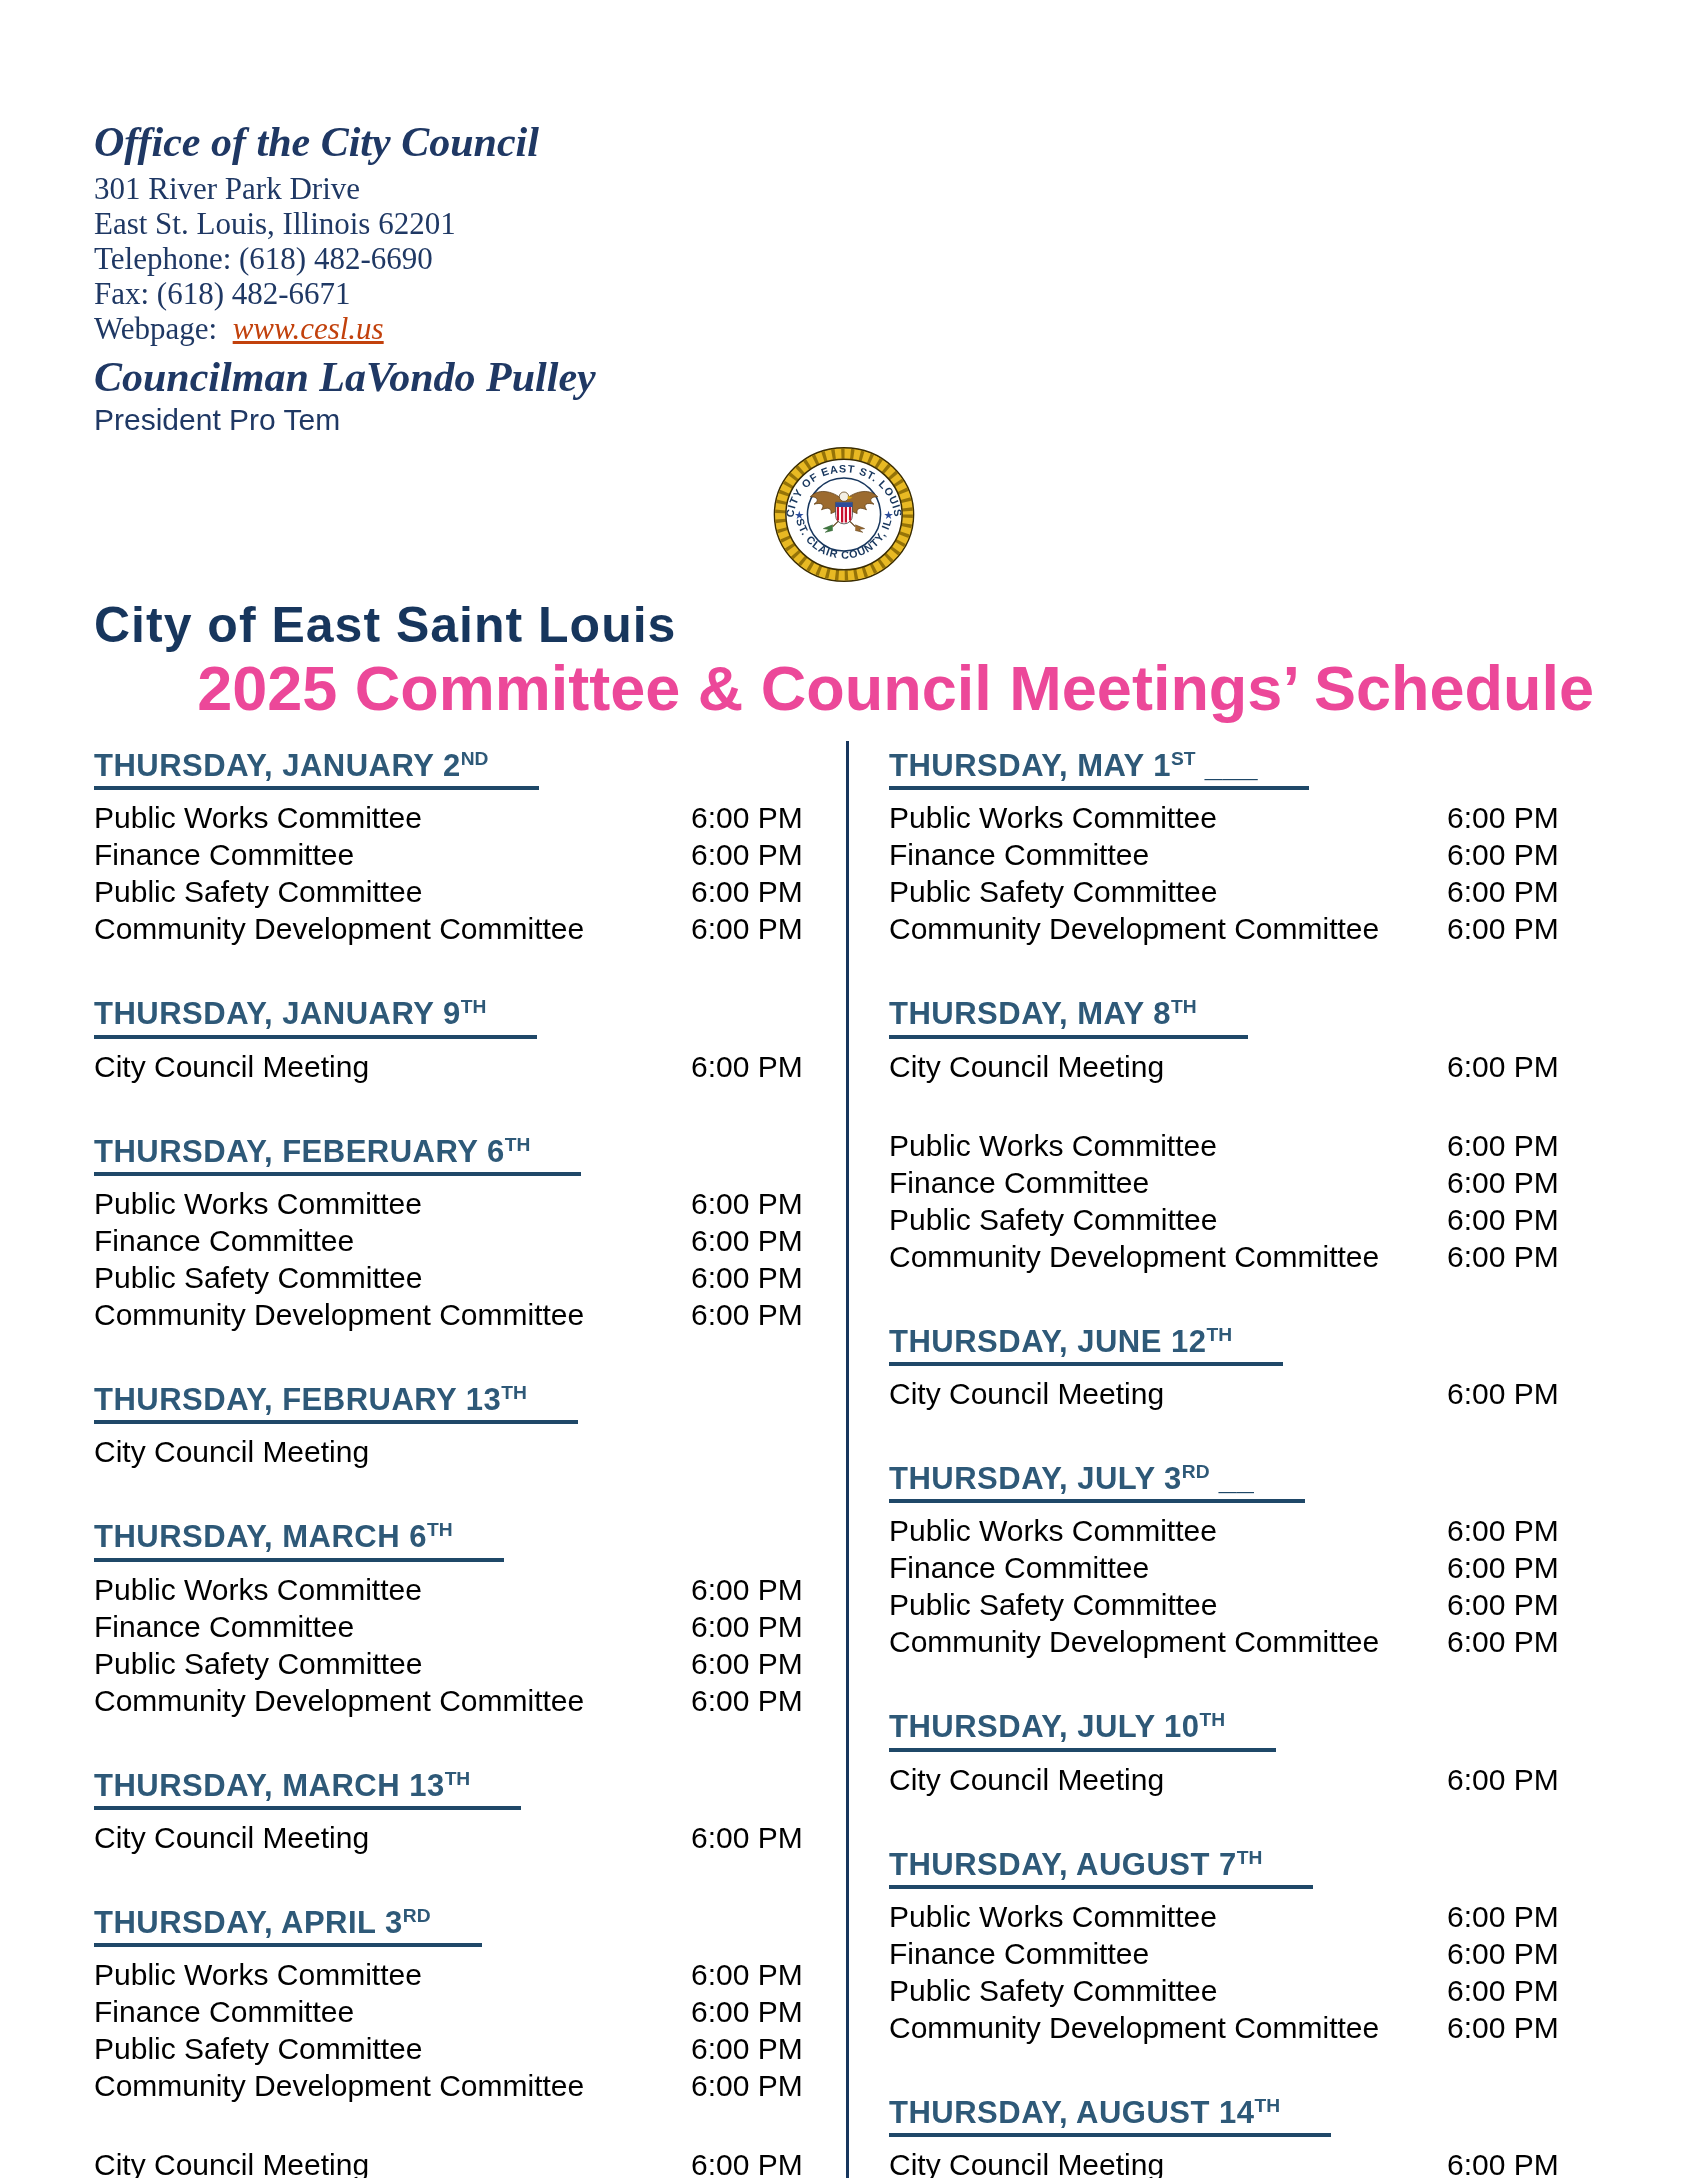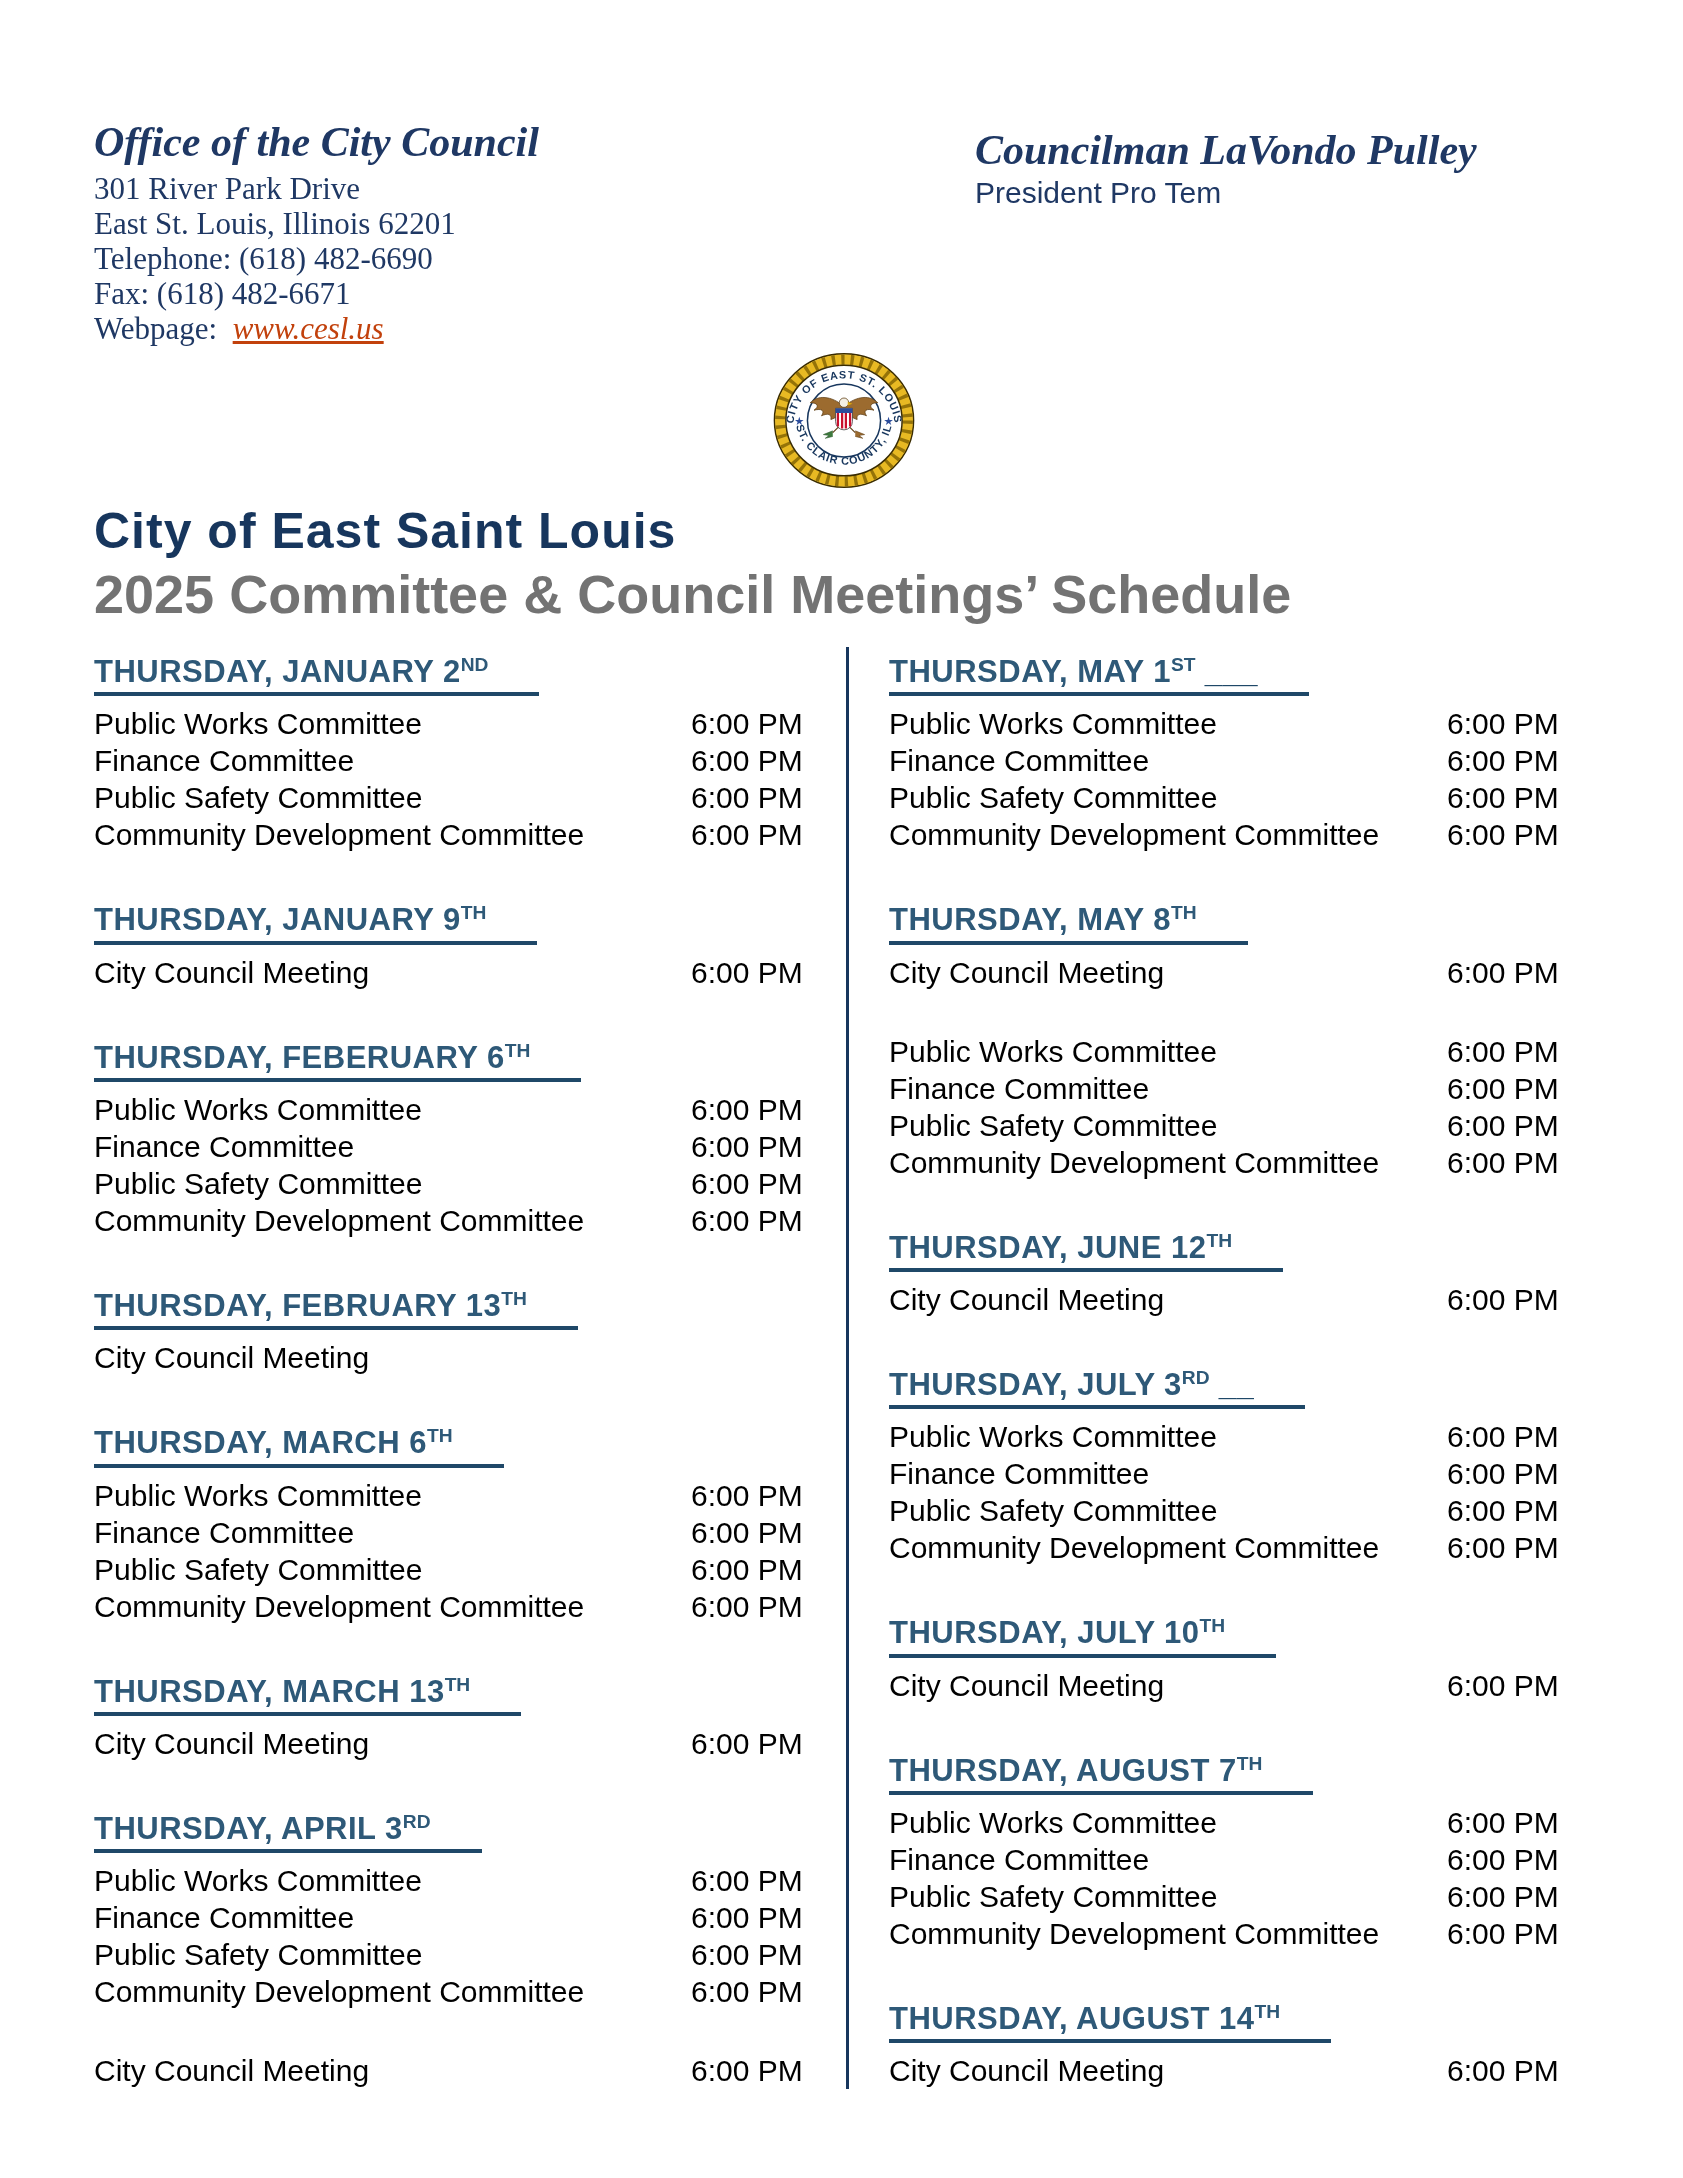--- a/index.html
+++ b/index.html
@@ -1,35 +1,35 @@
 <!DOCTYPE html>
 <html><head>
 <meta charset="utf-8">
 <style>
   html,body{margin:0;padding:0;background:#ffffff;}
   body{width:1683px;height:2178px;font-family:"Liberation Sans",sans-serif;color:#000;overflow:hidden;}
   .page{padding:119px 89px 0 94px;box-sizing:border-box;}
 
   
-  .hdr{display:flex;align-items:flex-start;}
+  .hdr{display:flex;align-items:flex-start;flex-direction:column;}
   .hdr-left{width:881px;}
   .office{font-family:"Liberation Serif",serif;font-style:italic;font-weight:bold;color:#1F3864;font-size:42px;line-height:46px;}
   .addr-line{font-family:"Liberation Serif",serif;color:#1F3864;font-size:31px;line-height:35px;}
   .addr-first{margin-top:6px;}
   .weblink{color:#c2410c;font-style:italic;text-decoration:underline;cursor:pointer;}
   .hdr-right{flex:1;padding-top:8px;}
   .councilman{font-family:"Liberation Serif",serif;font-style:italic;font-weight:bold;color:#1F3864;font-size:42px;line-height:46px;}
   .protem{font-family:Liberation Sans, sans-serif;color:#1F3864;font-size:30px;line-height:40px;}
 
   
   .seal-wrap{text-align:center;margin-top:2px;height:145px;}
 
   
   .title{text-align:left;color:#17365D;font-weight:bold;font-size:50px;line-height:53px;margin-top:12px;letter-spacing:1px;}
-  .subtitle{text-align:left;color:#737373;font-weight:bold;font-size:54px;line-height:53px;margin-top:10px;}
+  .subtitle{text-align:right;color:#ec4899;font-weight:bold;font-size:63px;line-height:53px;margin-top:10px;}
 
   
   .sched{display:flex;margin-top:26px;align-items:stretch;}
   .col-left{width:744px;}
   .vline{width:3px;background:#17365D;margin-left:8px;}
   .col-right{flex:1;padding-left:40px;}
   .sec{margin-bottom:42px;}
   .sec:last-child{margin-bottom:0;}
   .sec-h{display:inline-block;color:#2E5978;font-weight:bold;font-size:31px;line-height:35px;letter-spacing:0.5px;border-bottom:4px solid #1F4868;padding:0 51px 3px 0;margin-bottom:9px;white-space:pre;}
   .sec-h sup{font-size:0.62em;letter-spacing:0;}

